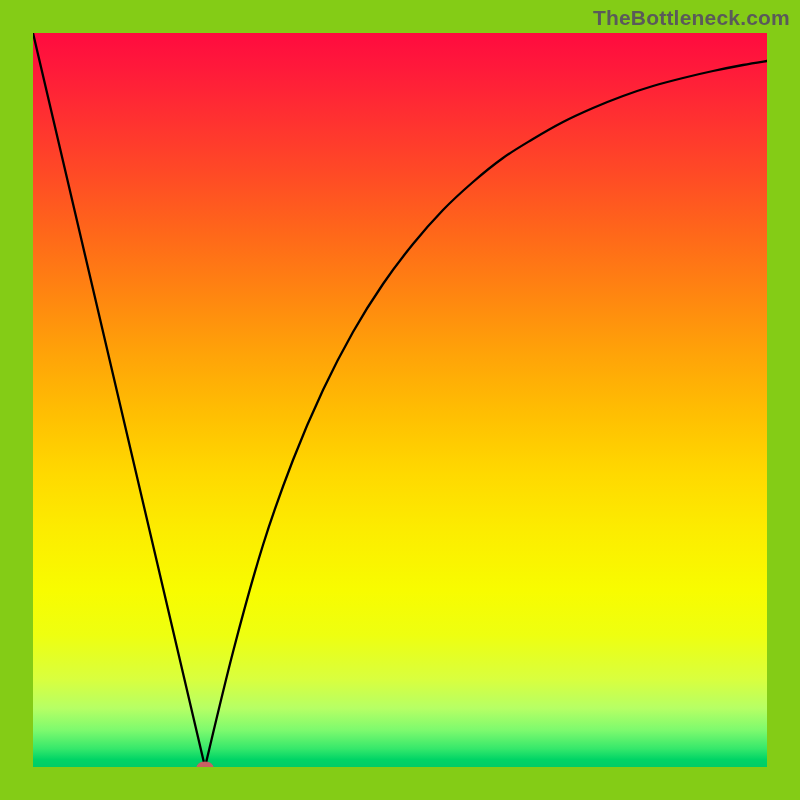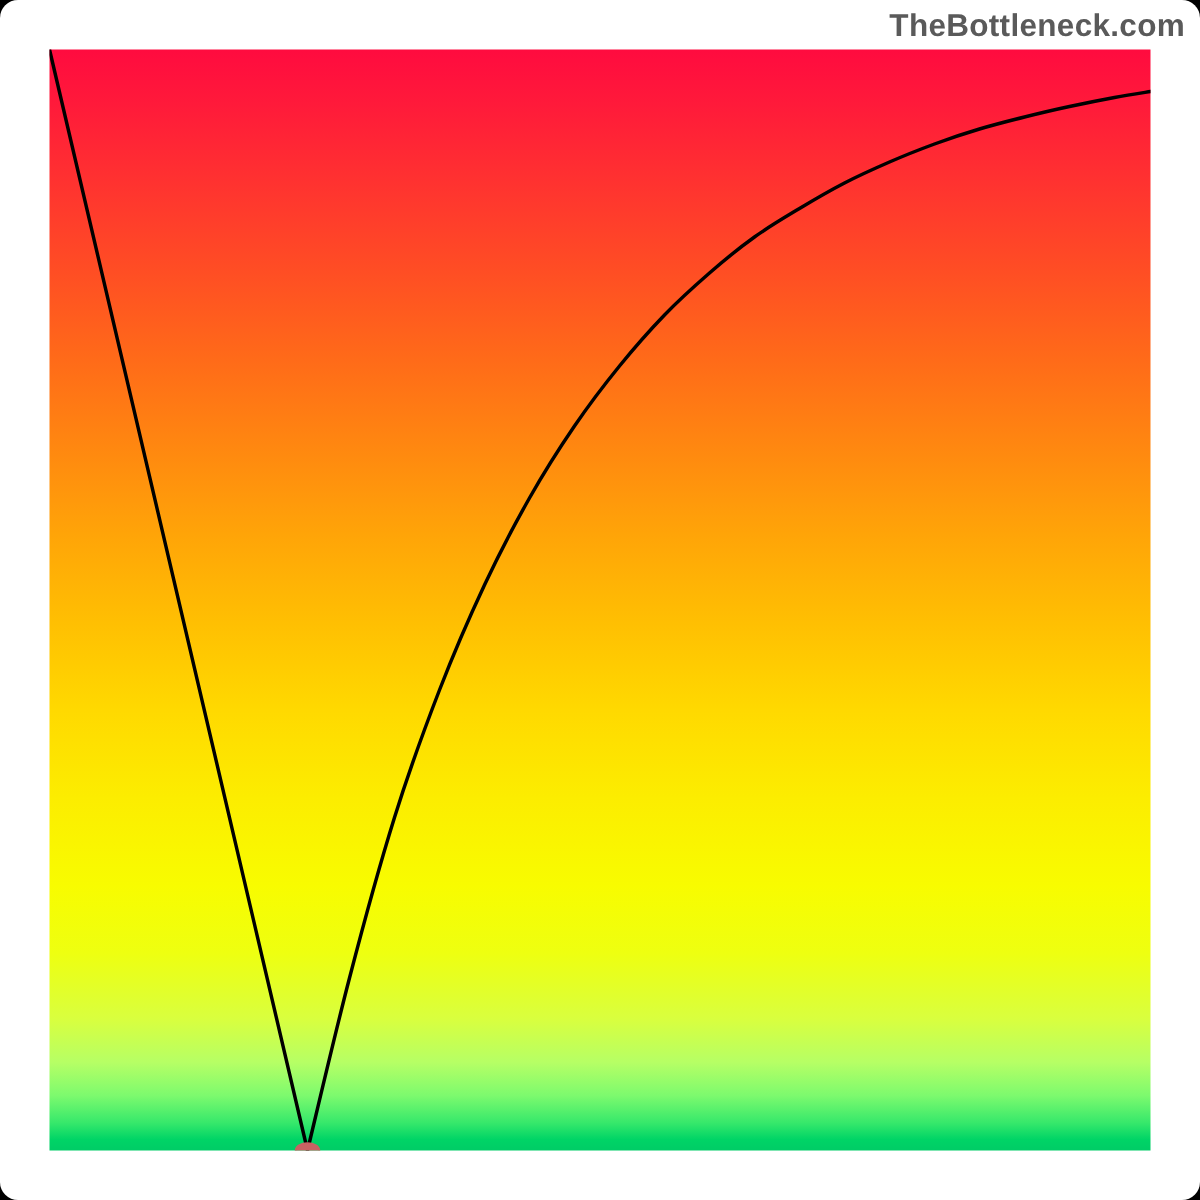--- a/index.html
+++ b/index.html
@@ -7,22 +7,21 @@
     padding: 0;
     width: 800px;
     height: 800px;
     overflow: hidden;
     background: #000;
   }
   .container {
     position: relative;
     width: 800px;
     height: 800px;
-    background: #ffffff;
-    border-radius: 12px;
+    background: #84cc16;
   }
   .plot-area {
     position: absolute;
     left: 33px;
     top: 33px;
     width: 734px;
     height: 734px;
     background: linear-gradient(to bottom,
       #ff0b3f 0%,
       #ff1a3a 5%,

